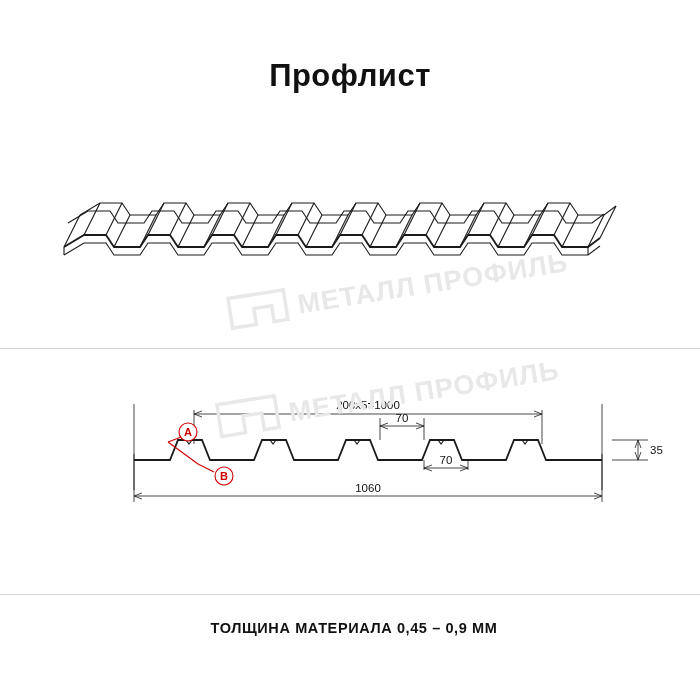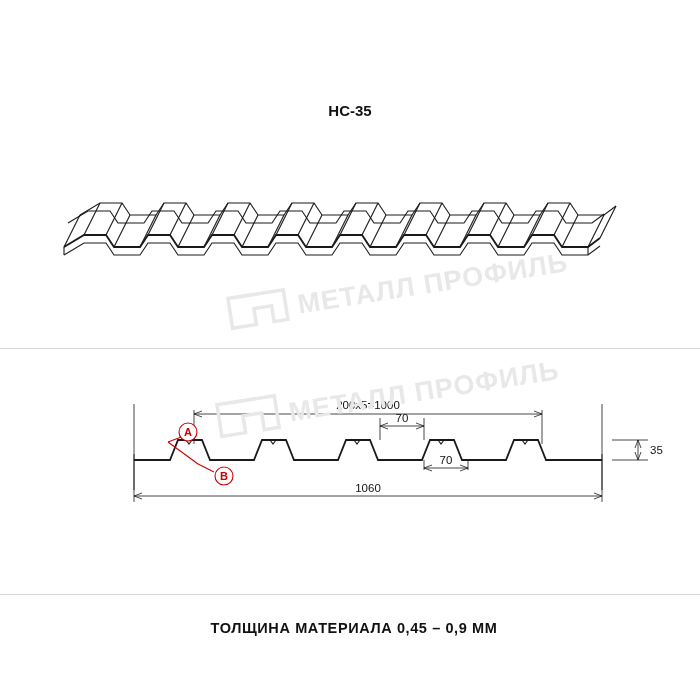--- a/index.html
+++ b/index.html
@@ -117,21 +117,21 @@
     fill: #e8e8e8;
     letter-spacing: 1px;
   }
   .wm-shape { fill: none; stroke: #e8e8e8; stroke-width: 3.5; }
 </style>
 </head>
 <body>
 
 <div class="page">
 
-  <div class="subtitle">НС-35</div>
+  <div class="title">Профлист</div>
 
   <div class="divider d1"></div>
   <div class="divider d2"></div>
 
   <div class="iso-wrap">
     <svg width="580" height="130" viewBox="0 0 580 130">
       <g>
 
         <path class="ln" d="M20 40 L40 28 L62 28 L70 40 L96 40 L104 28 L126 28 L134 40 L160 40 L168 28 L190 28 L198 40 L224 40 L232 28 L254 28 L262 40 L288 40 L296 28 L318 28 L326 40 L352 40 L360 28 L382 28 L390 40 L416 40 L424 28 L446 28 L454 40 L480 40 L488 28 L510 28 L518 40 L544 40 L556 31"></path>
 

